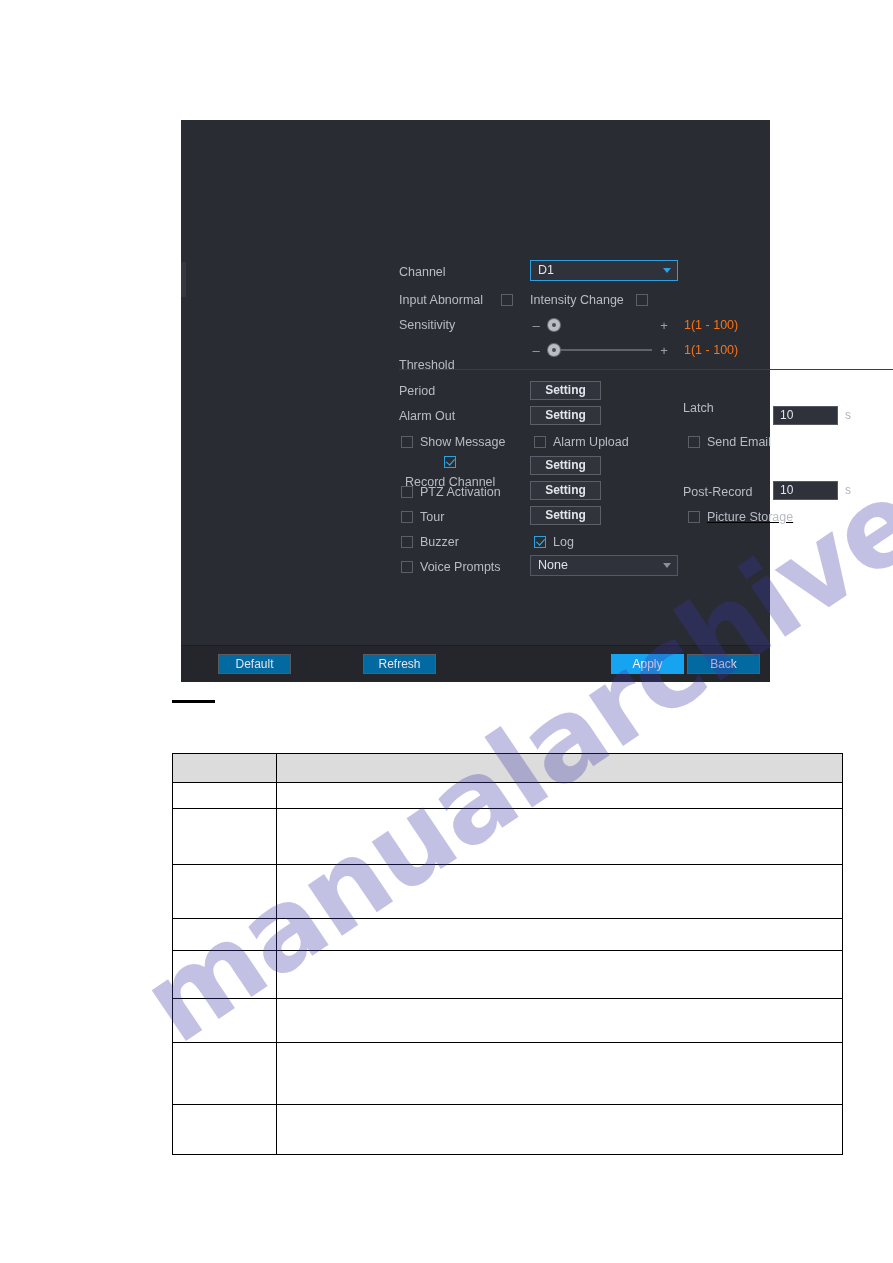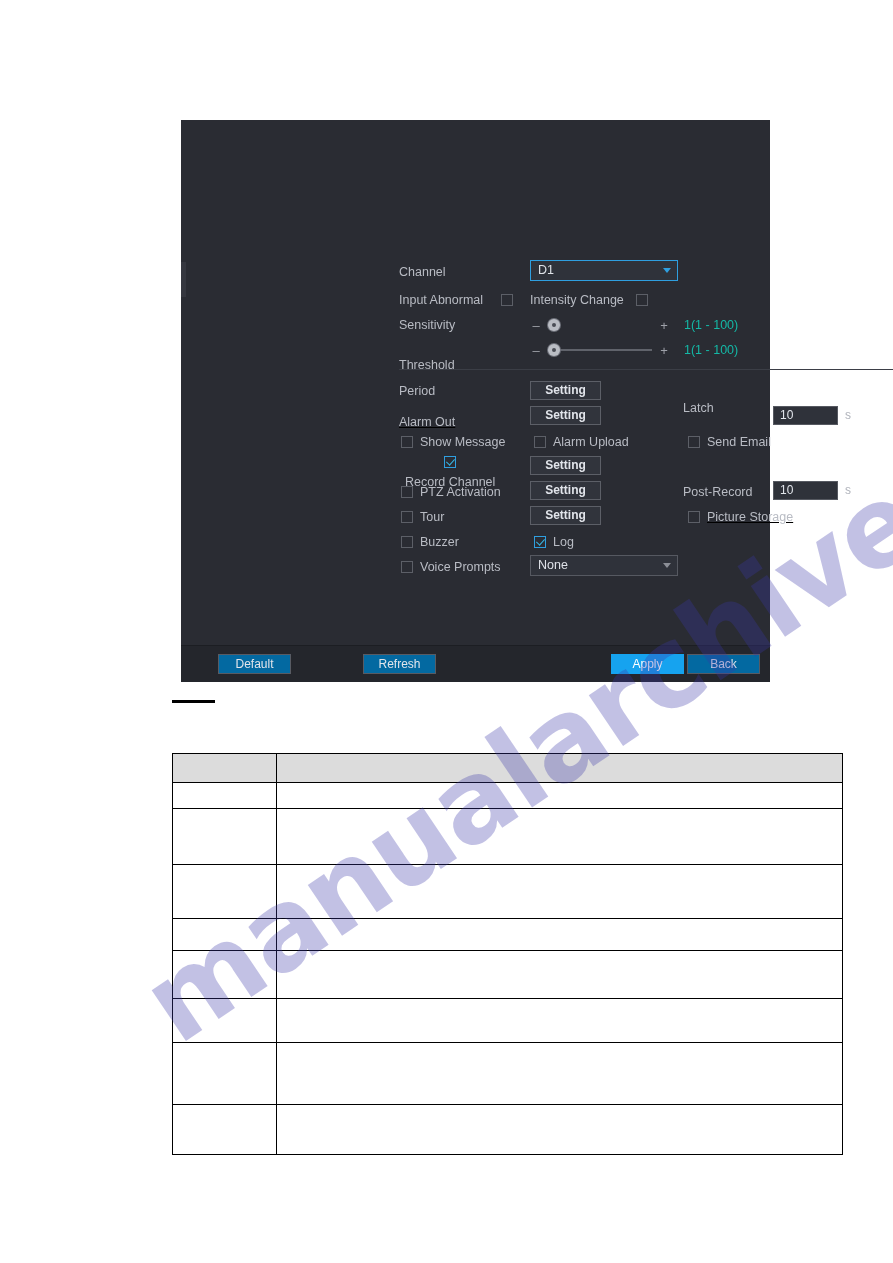--- a/index.html
+++ b/index.html
@@ -177,21 +177,21 @@
   }
   .sld-knob::after {
     content: "";
     position: absolute;
     left: 4px; top: 4px;
     width: 4px; height: 4px;
     border-radius: 50%;
     background: #4a4d55;
   }
   .sld-hint {
-    color: #14b8a6;
+    color: #f97316;
     font-size: 12.5px;
     margin-left: 14px;
     white-space: nowrap;
   }
 
   
   .btn-setting {
     box-sizing: border-box;
     width: 71px; height: 19px;
     background: #31343c;
@@ -354,21 +354,21 @@
 
     <div id="separator"></div>
 
     <div class="row col-label" style="top:260px;">
       <span class="lbl">Period</span>
     </div>
     <div class="row col-ctrl" style="top:259px;">
       <div class="btn-setting">Setting</div>
     </div>
 
-    <div class="row col-label" style="top:291px;text-decoration:underline;">
+    <div class="row col-label" style="top:285px;">
       <span class="lbl">Alarm Out</span>
     </div>
     <div class="row col-ctrl" style="top:284px;">
       <div class="btn-setting">Setting</div>
     </div>
     <div class="row" style="left:502px; top:277px;">
       <span class="lbl">Latch</span>
     </div>
     <div class="row" style="left:592px; top:284px;">
       <div class="txt-input">10</div>

